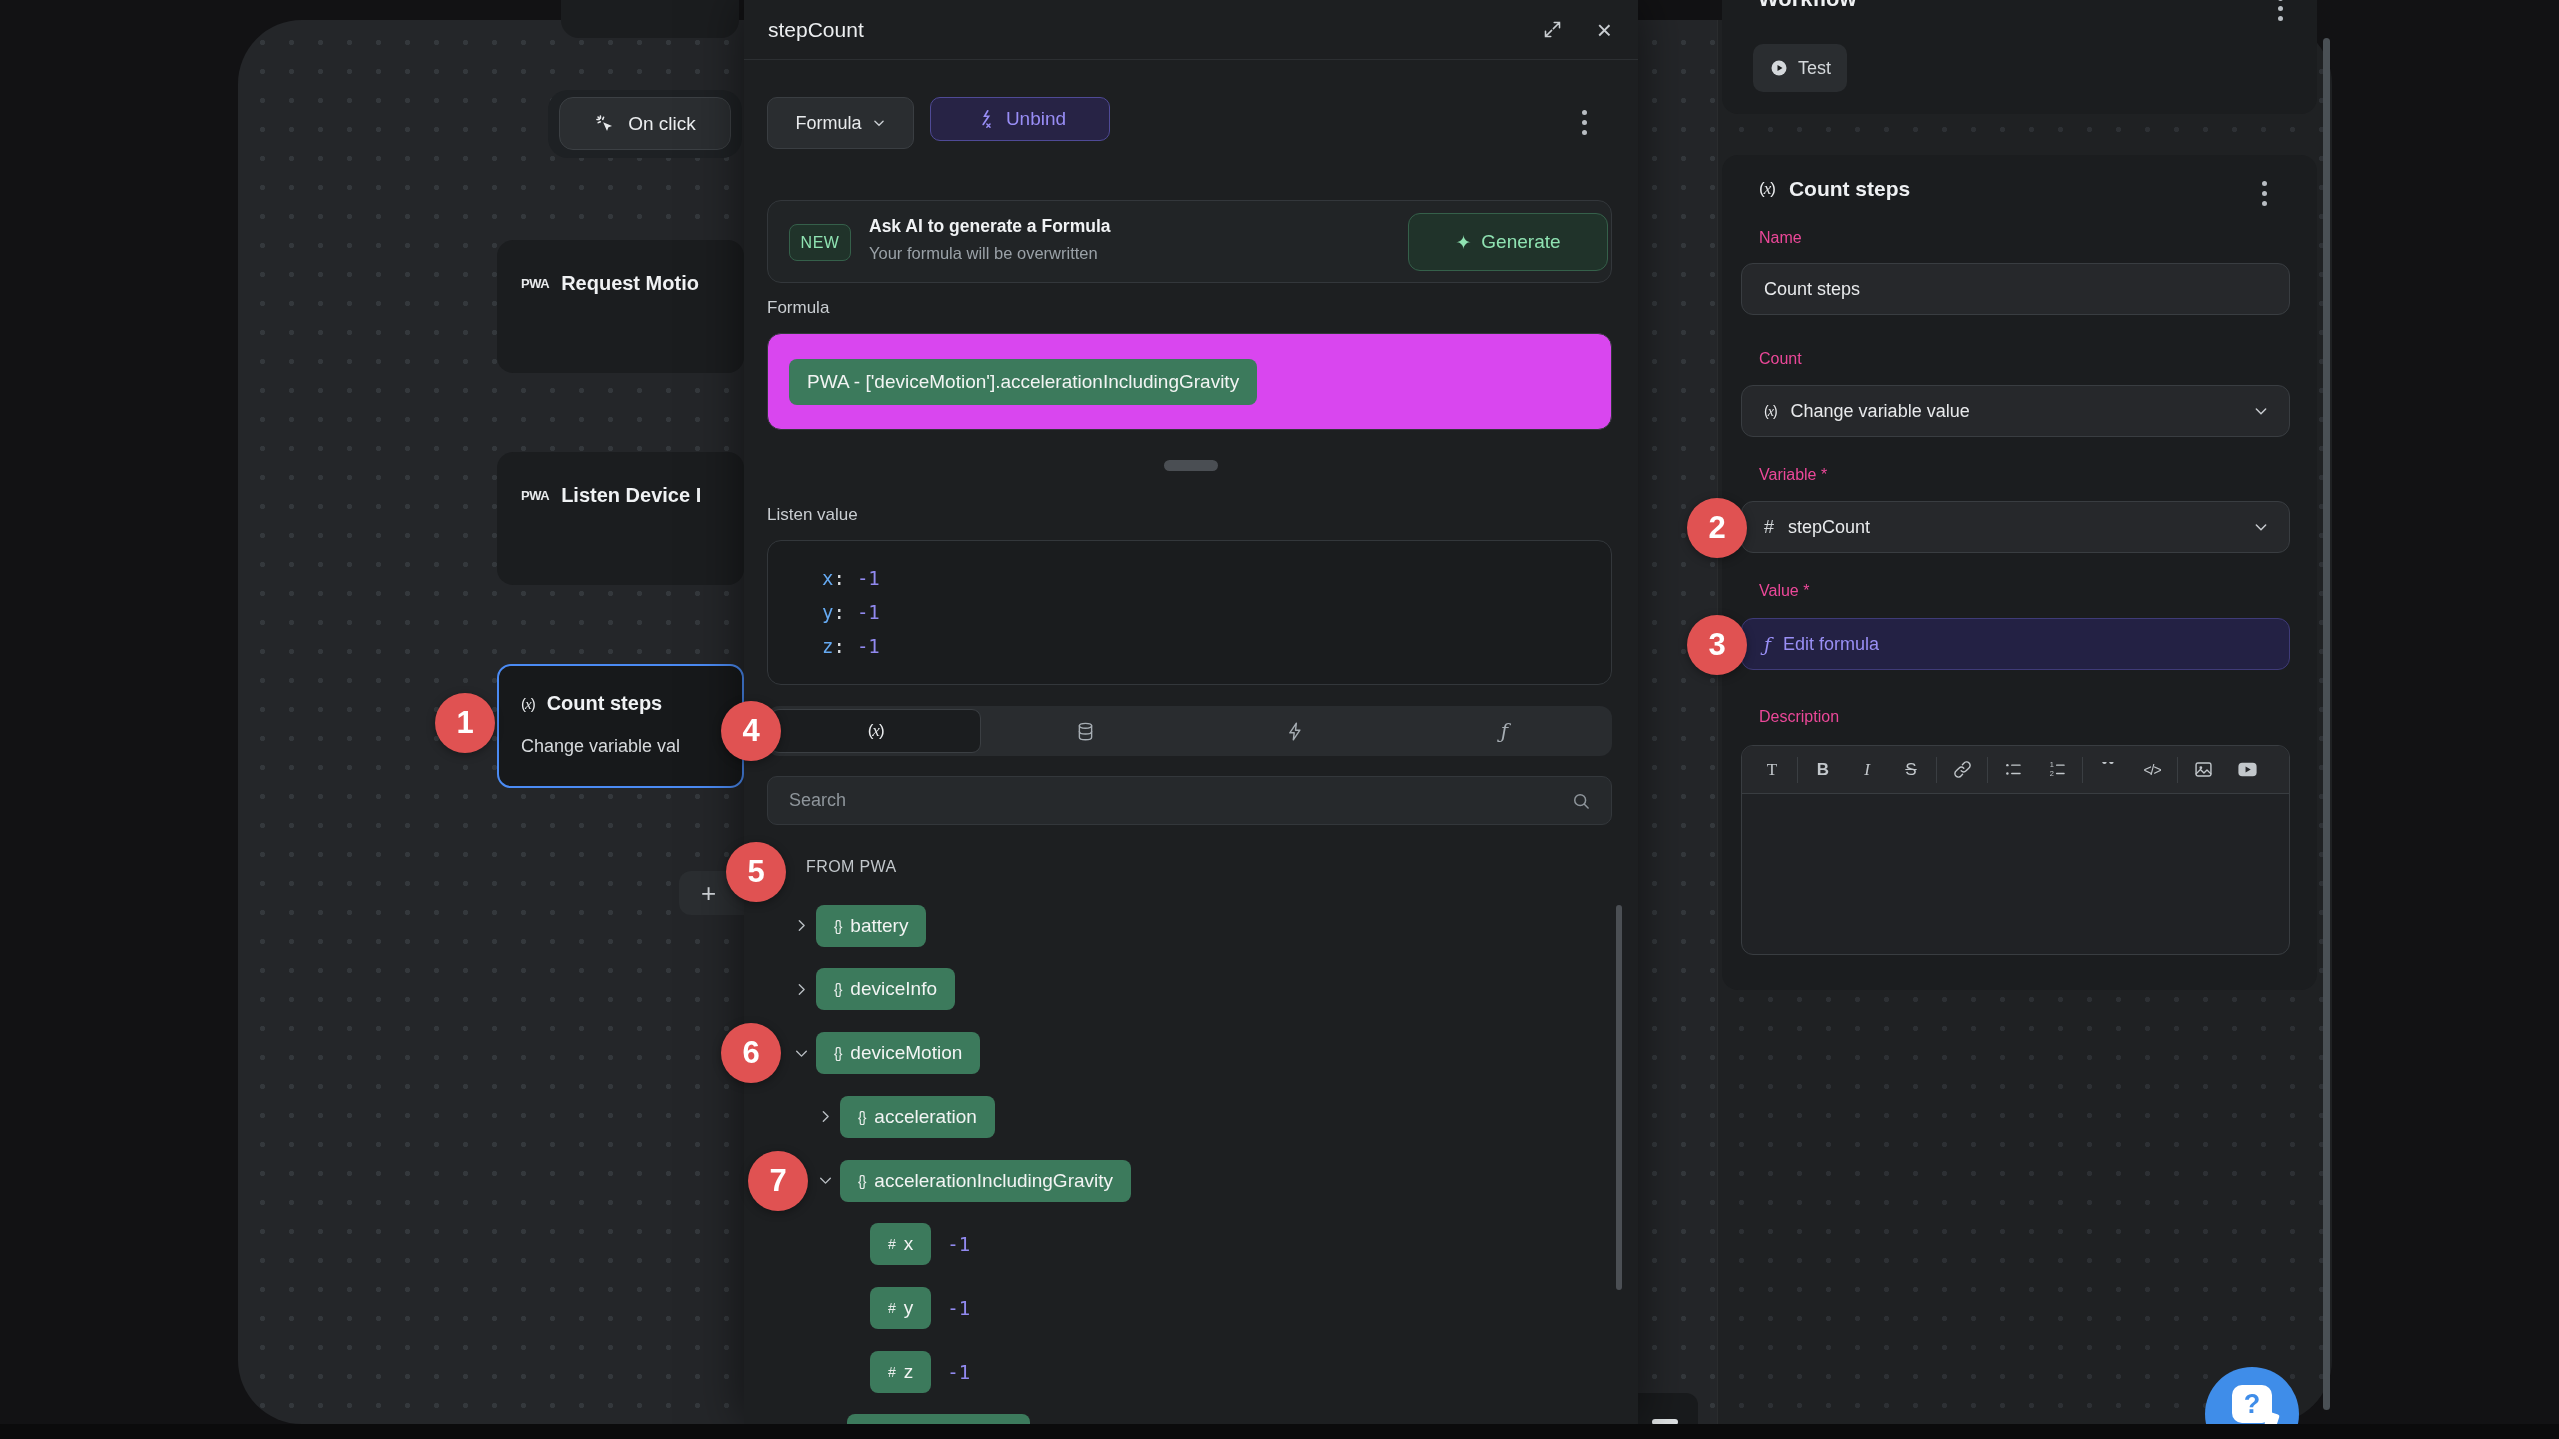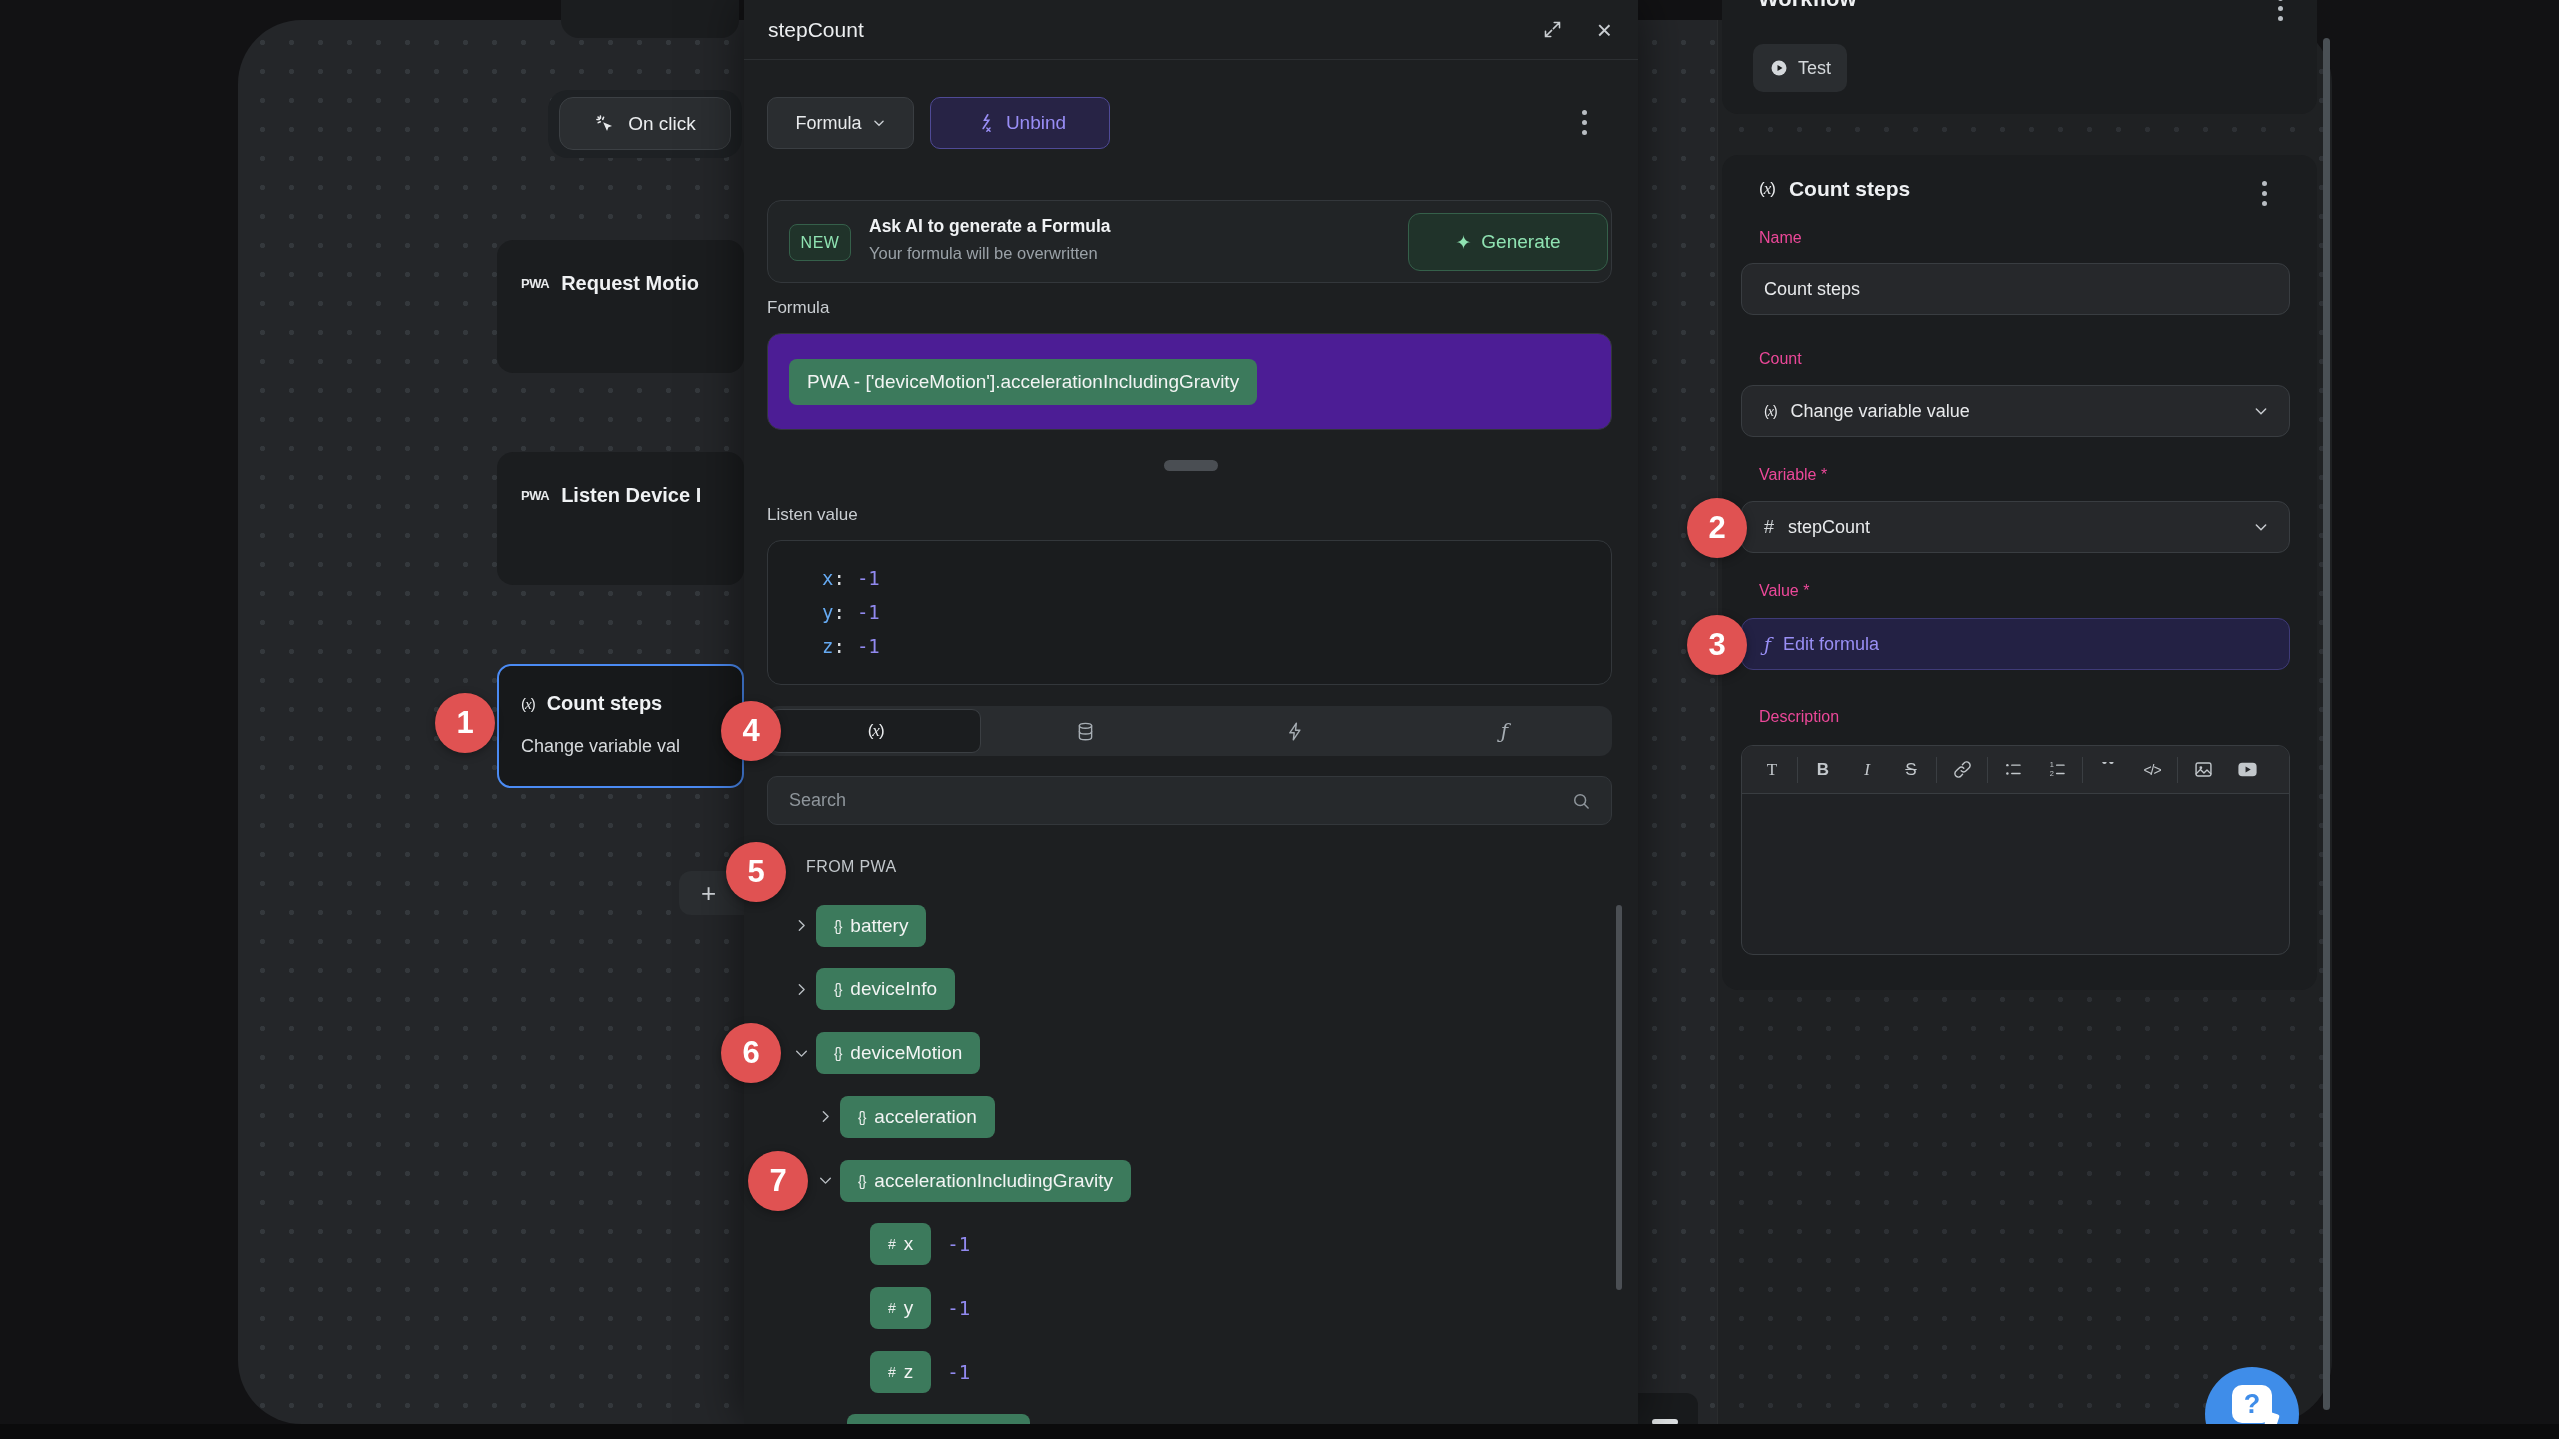--- a/index.html
+++ b/index.html
@@ -48,38 +48,38 @@
             z-index:6; box-shadow:0 0 48px rgba(0,0,0,0.55); }
   .modal-header { position:absolute; left:0; top:0; width:100%; height:60px;
             border-bottom:1px solid #2c2f32; display:flex; align-items:center; }
   .modal-title { margin-left:24px; font-size:21px; color:#eceef0; }
   .modal-header-icons { position:absolute; right:26px; display:flex; gap:34px; align-items:center; }
   .icon-btn { color:#c9cdd1; cursor:pointer; display:flex; align-items:center; }
   .close-x { font-size:26px; line-height:1; color:#c9cdd1; }
   .ctrl-row { position:absolute; left:23px; top:97px; display:flex; gap:16px; }
   .btn-formula { width:147px; height:52px; border-radius:10px; background:#2a2d30; border:1px solid #3a3e42;
             display:flex; align-items:center; justify-content:center; gap:10px; font-size:18px; color:#e8eaec; }
-  .btn-unbind { width:180px; height:52px; border-radius:10px; background:#272345; border:1.5px solid #4f4a96;
+  .btn-unbind { width:180px; height:44px; border-radius:10px; background:#272345; border:1.5px solid #4f4a96;
             display:flex; align-items:center; justify-content:center; gap:10px; font-size:19px; color:#988df5; }
   .kebab { position:absolute; display:flex; flex-direction:column; gap:5px; cursor:pointer; }
   .kebab i { width:5px; height:5px; border-radius:50%; background:#b8bdc2; }
   .modal-kebab { left:838px; top:110px; }
   .ai-banner { position:absolute; left:23px; top:200px; width:845px; height:83px; border-radius:14px;
             background:#212426; border:1px solid #33373b; }
   .new-badge { position:absolute; left:21px; top:23px; width:62px; height:37px; border-radius:8px;
             background:#20332a; border:1px solid #35604a; color:#8fe3b2; font-size:16px;
             display:flex; align-items:center; justify-content:center; letter-spacing:0.5px; }
   .ai-title { position:absolute; left:101px; top:15px; font-size:17.5px; font-weight:bold; color:#f0f2f4; }
   .ai-sub { position:absolute; left:101px; top:43px; font-size:16.5px; color:#9aa1a7; }
   .btn-generate { position:absolute; left:640px; top:12px; width:200px; height:58px; border-radius:12px;
             background:#20332a; border:1px solid #35604a; color:#8fe3b2; font-size:19px;
             display:flex; align-items:center; justify-content:center; gap:10px; }
   .field-label { position:absolute; font-size:17px; color:#c9cdd1; }
   .formula-box { position:absolute; left:23px; top:333px; width:845px; height:97px; border-radius:14px;
-            background:#4c1d95; border:1px solid #33373b; }
+            background:#d946ef; border:1px solid #33373b; }
   .chip { display:inline-flex; align-items:center; height:46px; padding:0 18px; border-radius:8px;
             background:#3c7a5c; color:#f2f4f3; font-size:19px; }
   .formula-box .chip { position:absolute; left:21px; top:25px; }
   .drag-pill { position:absolute; left:420px; top:460px; width:54px; height:11px; border-radius:6px;
             background:#4a4e53; cursor:grab; }
   .cv-box { position:absolute; left:23px; top:540px; width:845px; height:145px; border-radius:14px;
             background:#1a1c1e; border:1px solid #33373b; padding:20px 0 0 54px;
             font-family:"DejaVu Sans Mono", monospace; font-size:19px; line-height:34px; }
   .cv-key { color:#66aaf2; } .cv-colon { color:#d7dadd; } .cv-val { color:#9189ef; margin-left:12px; }
   .tabs { position:absolute; left:23px; top:706px; width:845px; height:50px; border-radius:12px;

